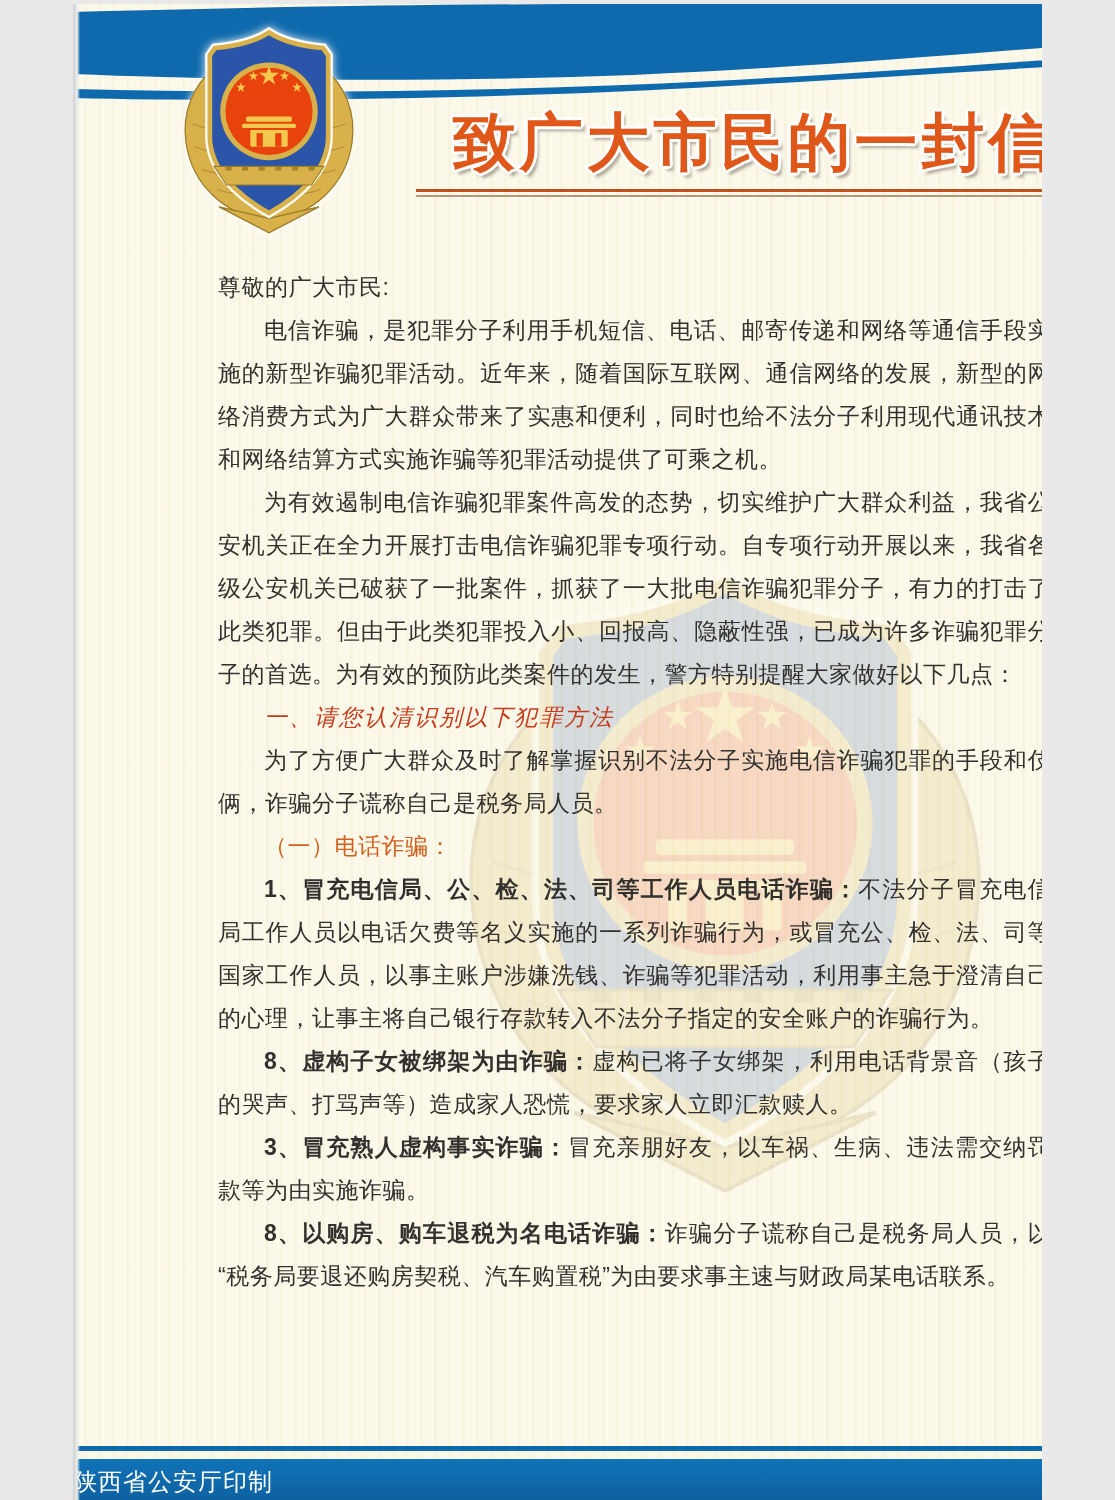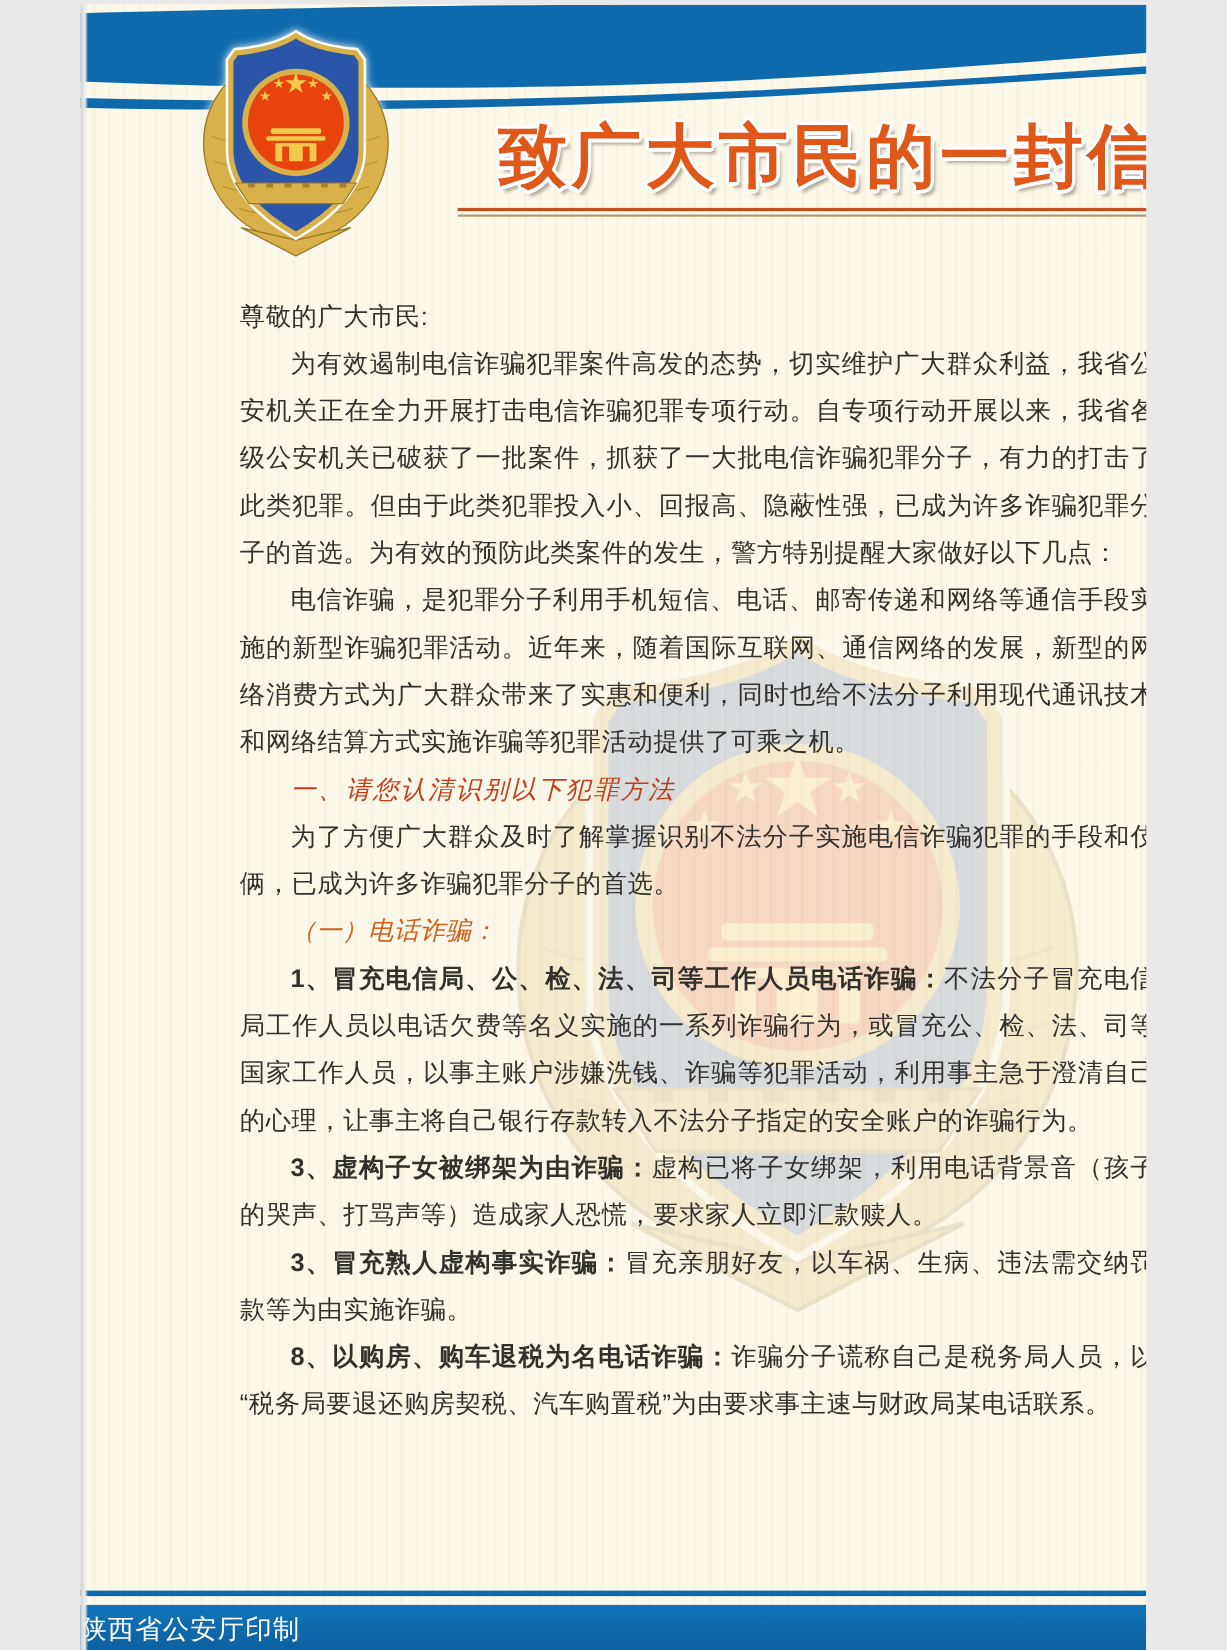--- a/index.html
+++ b/index.html
@@ -65,21 +65,21 @@
     text-align:justify;
   }
   .letter p,.letter h2,.letter h3{margin:0;font-size:23px;line-height:43px;font-weight:normal;}
   .salutation{font-weight:bold;}
   .para{text-indent:2em;}
   .bold{font-weight:bold;}
   .section-heading{
     text-indent:2em;font-weight:bold;color:var(--heading-red);
     font-family:"Liberation Serif","DejaVu Serif",serif;letter-spacing:2px;font-style:italic;
   }
-  .subsection-heading{text-indent:2em;font-weight:bold;color:var(--subhead-orange);font-style:italic;}
+  .subsection-heading{text-indent:2em;font-weight:bold;color:var(--subhead-orange);}
   
   .footer-rule{position:absolute;left:0;right:0;bottom:53px;height:5px;background:var(--accent-blue);z-index:4;}
   .footer-band{
     position:absolute;left:0;right:0;bottom:0;height:45px;z-index:4;
     background:linear-gradient(180deg,#1173b8,#0d5f9e);
     color:#fff;text-align:left;
     font-size:24px;line-height:45px;letter-spacing:1px;
     padding-right:52px;box-sizing:border-box;
   }
 </style>
@@ -163,32 +163,32 @@
   </div>
 
   <div class="watermark">
     <svg viewBox="0 0 200 210">
         <use href="#police-badge"></use>
       </svg>
   </div>
 
   <main class="letter">
     <p class="salutation">尊敬的广大市民:</p>
+    <p class="para">电信诈骗，是犯罪分子利用手机短信、电话、邮寄传递和网络等通信手段实施的新型诈骗犯罪活动。近年来，随着国际互联网、通信网络的发展，新型的网络消费方式为广大群众带来了实惠和便利，同时也给不法分子利用现代通讯技术和网络结算方式实施诈骗等犯罪活动提供了可乘之机。</p>
     <p class="para">为有效遏制电信诈骗犯罪案件高发的态势，切实维护广大群众利益，我省公安机关正在全力开展打击电信诈骗犯罪专项行动。自专项行动开展以来，我省各级公安机关已破获了一批案件，抓获了一大批电信诈骗犯罪分子，有力的打击了此类犯罪。但由于此类犯罪投入小、回报高、隐蔽性强，已成为许多诈骗犯罪分子的首选。为有效的预防此类案件的发生，警方特别提醒大家做好以下几点：</p>
-    <p class="para">电信诈骗，是犯罪分子利用手机短信、电话、邮寄传递和网络等通信手段实施的新型诈骗犯罪活动。近年来，随着国际互联网、通信网络的发展，新型的网络消费方式为广大群众带来了实惠和便利，同时也给不法分子利用现代通讯技术和网络结算方式实施诈骗等犯罪活动提供了可乘之机。</p>
 
     <h2 class="section-heading">一、请您认清识别以下犯罪方法</h2>
-    <p class="para">为了方便广大群众及时了解掌握识别不法分子实施电信诈骗犯罪的手段和伎俩，已成为许多诈骗犯罪分子的首选。</p>
+    <p class="para">为了方便广大群众及时了解掌握识别不法分子实施电信诈骗犯罪的手段和伎俩，诈骗分子谎称自己是税务局人员。</p>
 
     <h3 class="subsection-heading">（一）电话诈骗：</h3>
 
     <p class="para"><span class="bold">1、冒充电信局、公、检、法、司等工作人员电话诈骗：</span><span>不法分子冒充电信局工作人员以电话欠费等名义实施的一系列诈骗行为，或冒充公、检、法、司等国家工作人员，以事主账户涉嫌洗钱、诈骗等犯罪活动，利用事主急于澄清自己的心理，让事主将自己银行存款转入不法分子指定的安全账户的诈骗行为。</span></p>
 
 
-    <p class="para"><span class="bold">3、虚构子女被绑架为由诈骗：</span><span>虚构已将子女绑架，利用电话背景音（孩子的哭声、打骂声等）造成家人恐慌，要求家人立即汇款赎人。</span></p>
+    <p class="para"><span class="bold">8、虚构子女被绑架为由诈骗：</span><span>虚构已将子女绑架，利用电话背景音（孩子的哭声、打骂声等）造成家人恐慌，要求家人立即汇款赎人。</span></p>
 
     <p class="para"><span class="bold">3、冒充熟人虚构事实诈骗：</span><span>冒充亲朋好友，以车祸、生病、违法需交纳罚款等为由实施诈骗。</span></p>
 
     <p class="para"><span class="bold">8、以购房、购车退税为名电话诈骗：</span><span>诈骗分子谎称自己是税务局人员，以“税务局要退还购房契税、汽车购置税”为由要求事主速与财政局某电话联系。</span></p>
   </main>
 
   <div class="footer-rule"></div>
   <footer class="footer-band">
     <span>陕西省公安厅印制</span>
   </footer>

